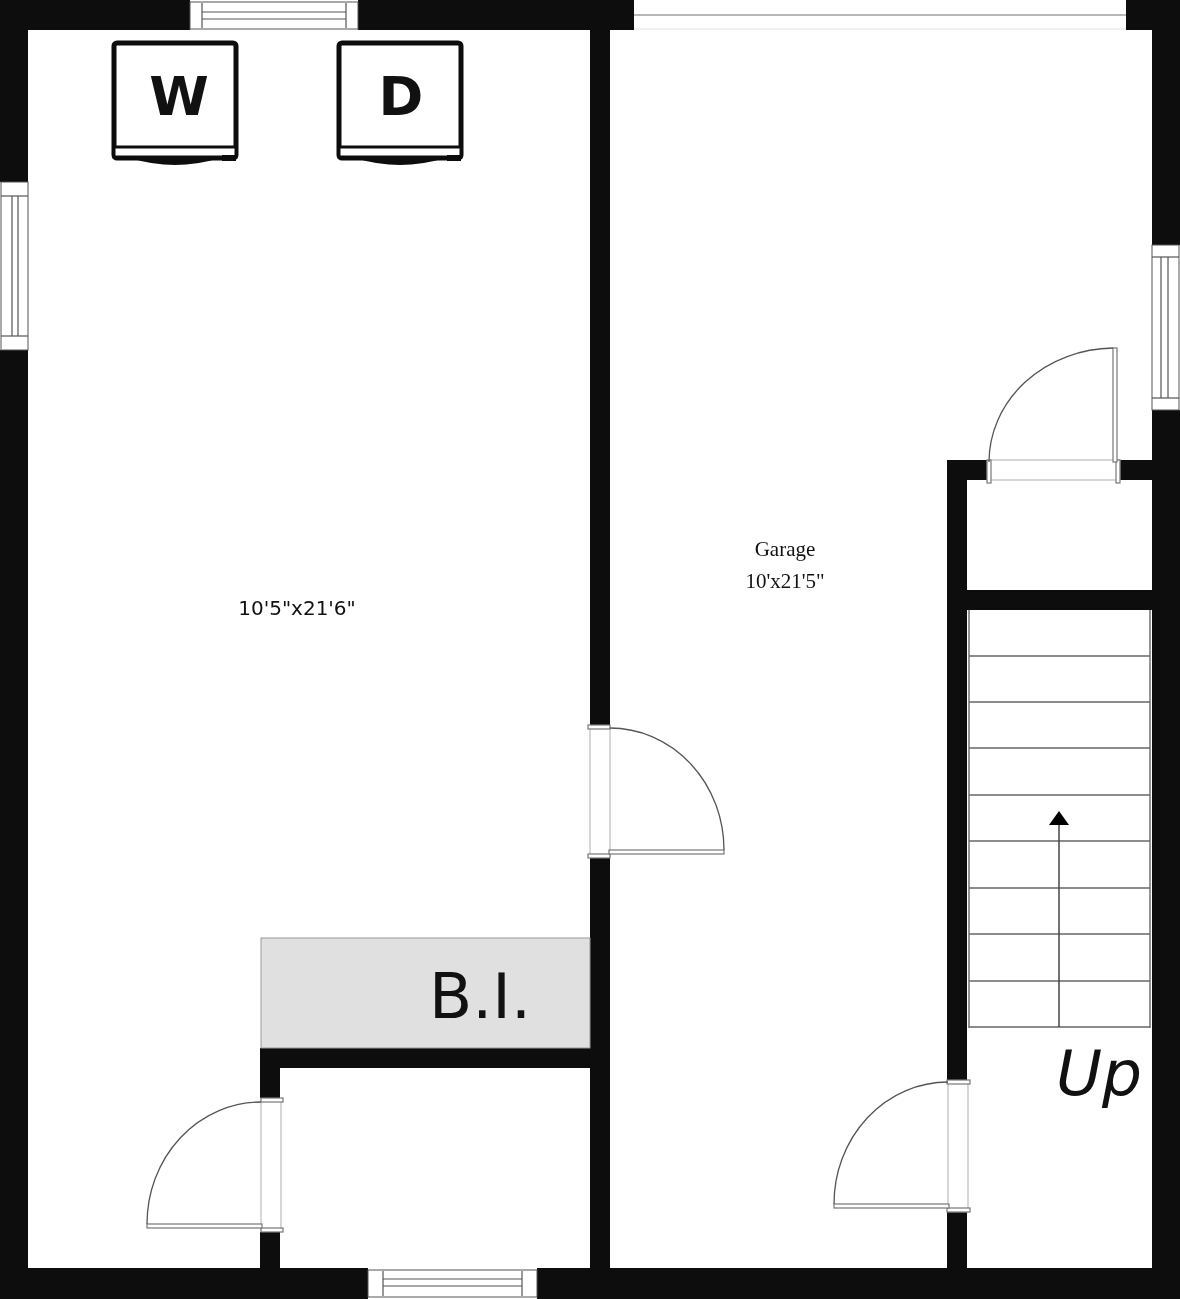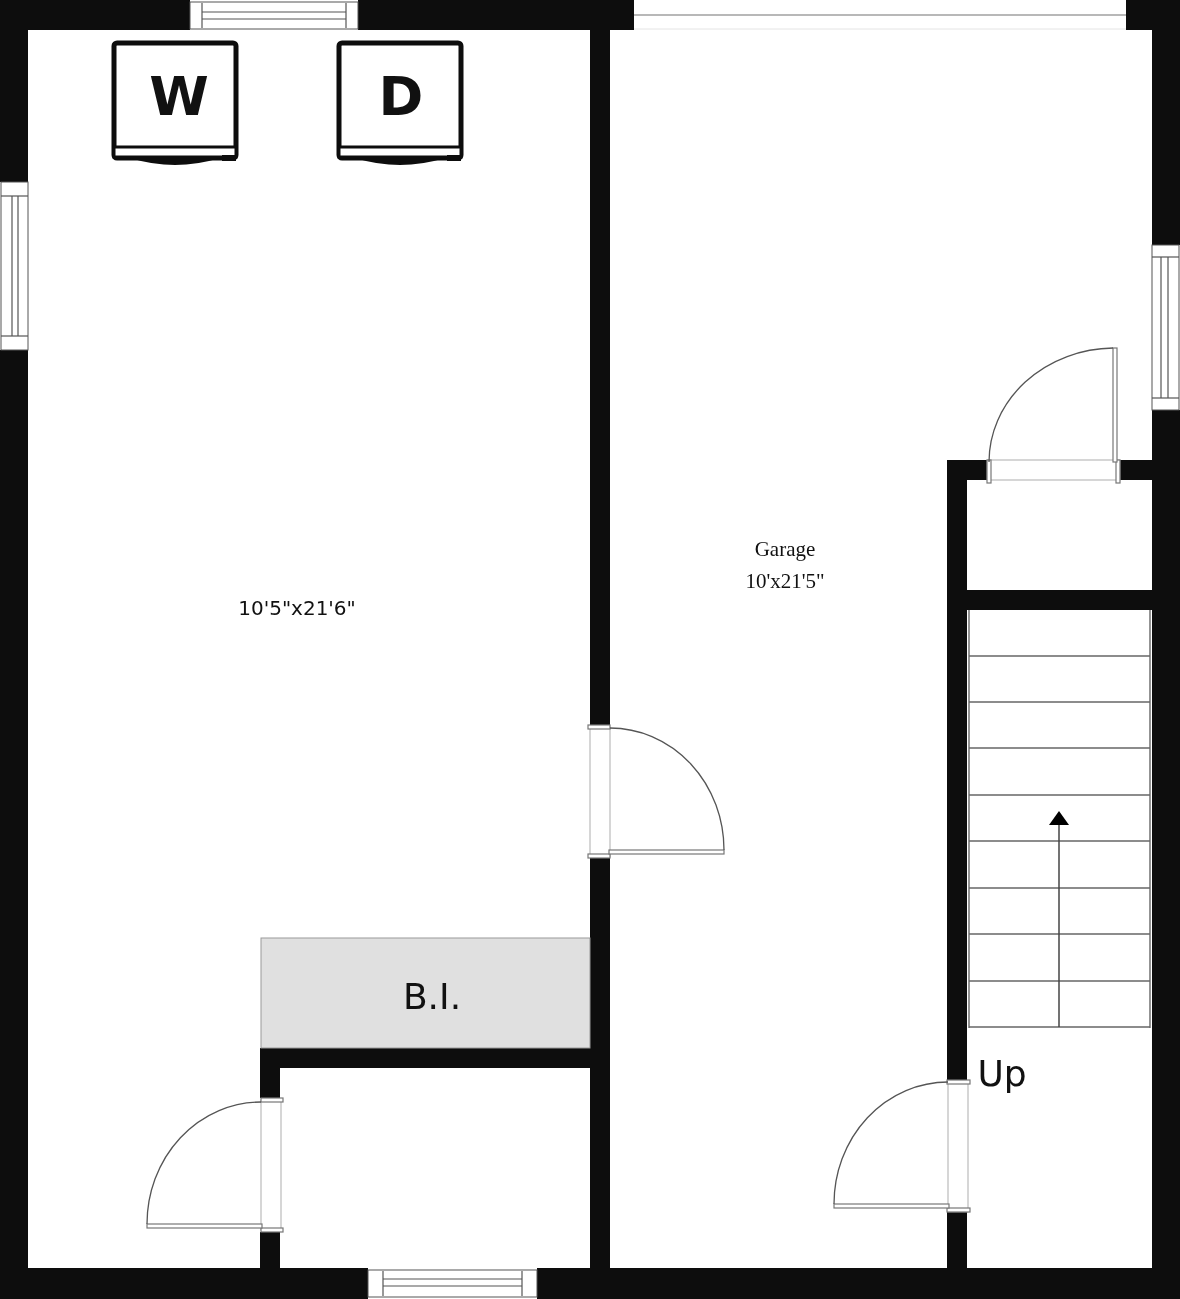--- a/index.html
+++ b/index.html
@@ -10,21 +10,21 @@
   .win-line { stroke: #555; stroke-width: 1.2; }
   .door-leaf { fill: #ffffff; stroke: #777; stroke-width: 1.2; }
   .door-arc { fill: none; stroke: #555; stroke-width: 1.3; }
   .door-jamb { fill: #ffffff; stroke: #999; stroke-width: 0.8; }
   .stair-line { stroke: #666; stroke-width: 1.4; }
   .appl-box { fill: #ffffff; stroke: #0d0d0d; stroke-width: 5; }
   .appl-strip { fill: #ffffff; stroke: #0d0d0d; stroke-width: 3; }
   .label { position: absolute; color: #111; white-space: nowrap; transform: translate(-50%, -50%); text-align: center; }
   .room-dim { font-family: "DejaVu Sans", sans-serif; font-size: 20px; }
   .room-name { font-family: Liberation Serif, serif; font-size: 21px; line-height: 32px; }
-  .big-label { font-family: "DejaVu Sans", sans-serif; font-size: 36px; font-weight: 400; }
+  .big-label { font-family: "DejaVu Sans", sans-serif; font-size: 63px; font-weight: 400; margin-left: 48px; }
   .appl-letter { font-family: "DejaVu Sans", sans-serif; font-size: 54px; font-weight: 600; }
 </style>
 </head>
 <body>
 
 <svg class="plan" viewBox="0 0 1180 1299" xmlns="http://www.w3.org/2000/svg">
 
   <g>
 
     <rect class="wall" x="0" y="0" width="190" height="30"></rect>
@@ -163,13 +163,13 @@
 
 <div class="label room-dim" style="left:297px; top:608px;">10'5"x21'6"</div>
 
 <div class="label" style="left:785px; top:565px;">
   <div class="room-name">Garage</div>
   <div class="room-name">10'x21'5"</div>
 </div>
 
 <div class="label big-label" style="left:432px; top:996px;">B.I.</div>
 
-<div class="label big-label" style="left:1002px; top:1073px;">Up</div>
+<div class="label big-label" style="left:1051px; top:1073px;font-style:italic;">Up</div>
 
 </body></html>

